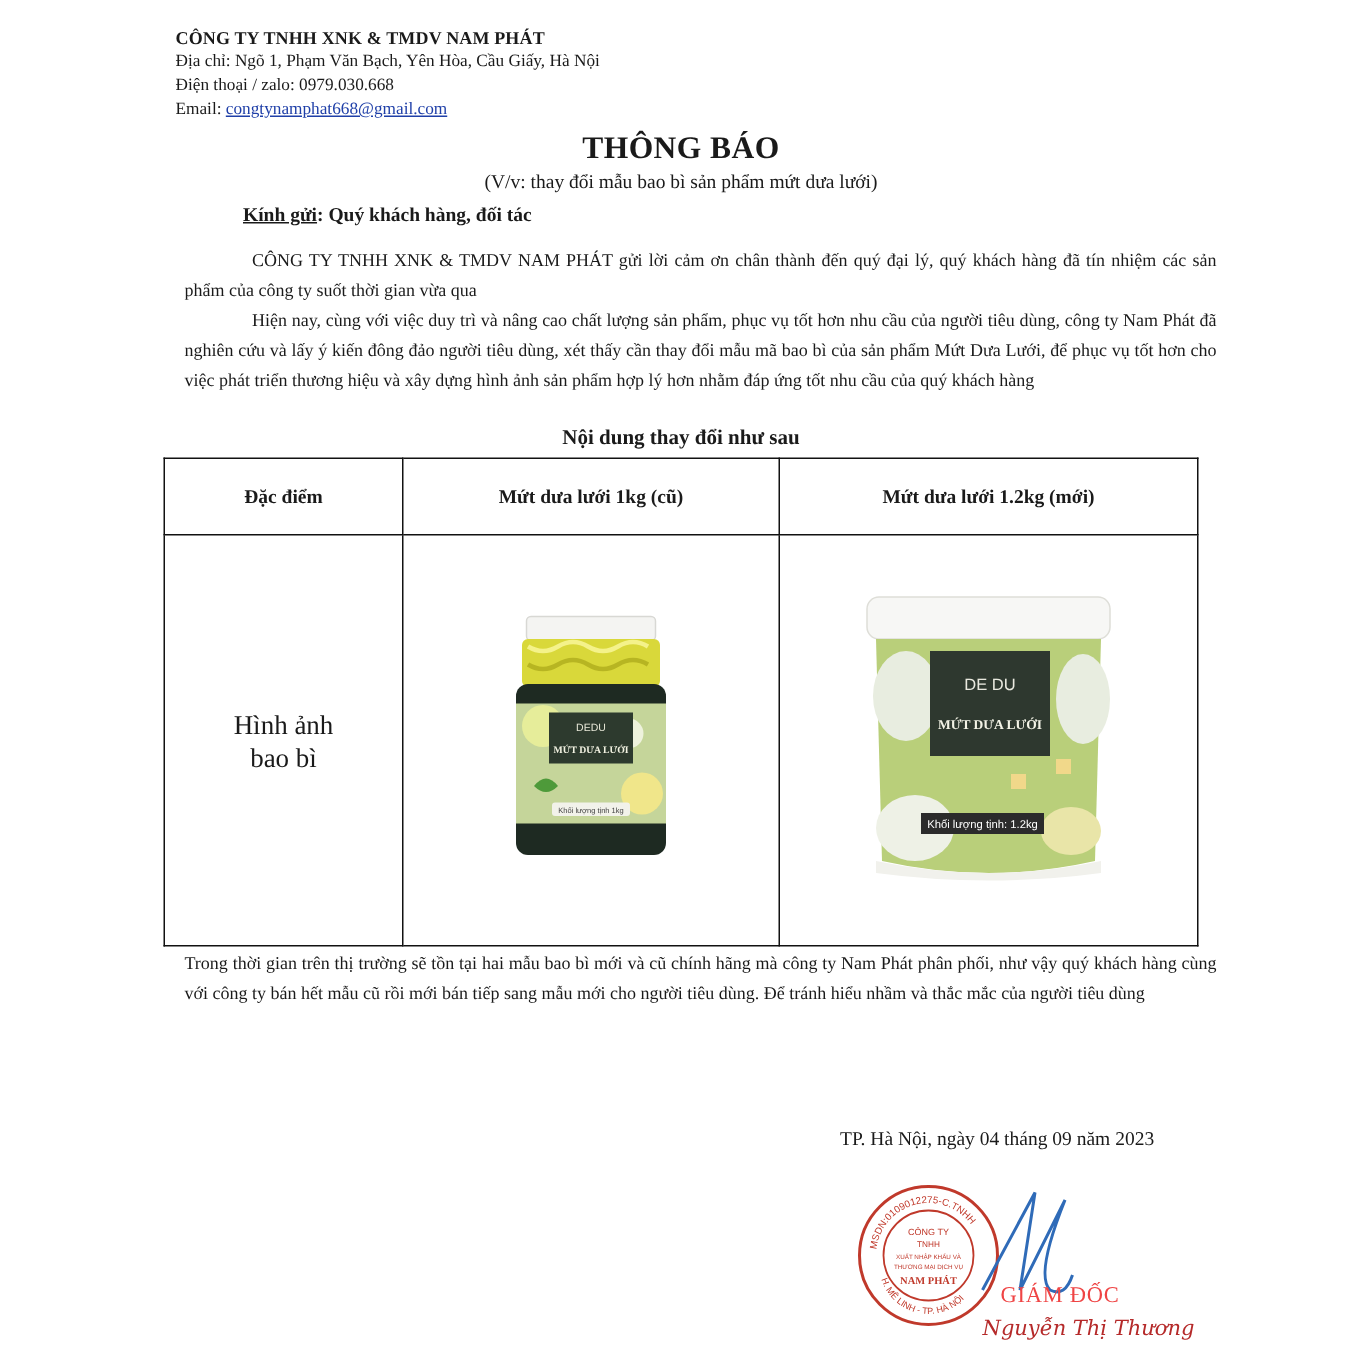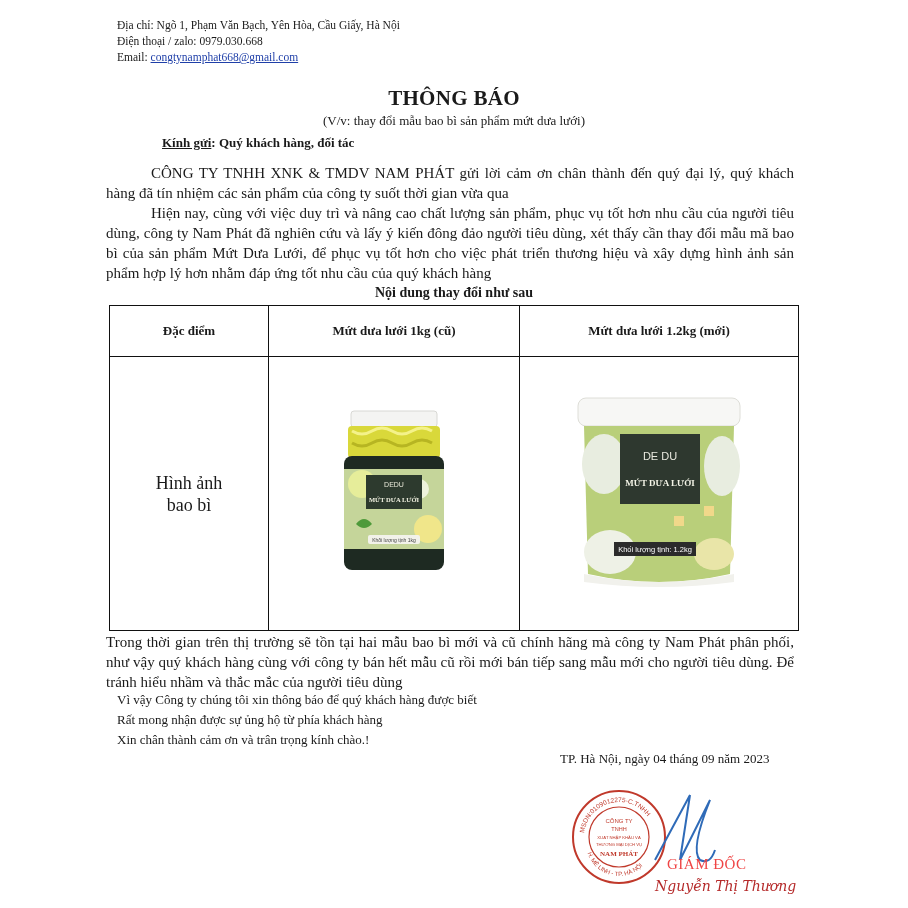--- a/index.html
+++ b/index.html
@@ -9,21 +9,21 @@
       color: #1a1a1a;
     }
     .page { position: absolute; left: 0; top: 0; width: 908px; height: 908px; }
     .header { position: absolute; left: 117px; top: 17px; font-size: 11.5px; line-height: 16px; }
     .header .company { font-weight: bold; font-size: 12px; letter-spacing: 0.1px; }
     .header a { color: #1f3fa8; text-decoration: underline; }
     .title { position: absolute; left: 0; width: 908px; top: 86px; text-align: center; font-size: 21px; font-weight: bold; letter-spacing: 0.3px; }
     .subtitle { position: absolute; left: 0; width: 908px; top: 113px; text-align: center; font-size: 13px; }
     .greeting { position: absolute; left: 162px; top: 135px; font-size: 13px; font-weight: bold; }
     .greeting .u { text-decoration: underline; }
-    .body-text { position: absolute; left: 106px; width: 688px; font-size: 15px; line-height: 20px; text-align: justify; }
+    .body-text { position: absolute; left: 123px; width: 688px; font-size: 12px; line-height: 20px; text-align: justify; }
     .p1 { top: 163px; }
     .indent { text-indent: 45px; }
     .section-head { position: absolute; left: 0; width: 908px; top: 285px; text-align: center; font-size: 14px; font-weight: bold; }
     table.cmp {
       position: absolute; left: 109px; top: 305px; width: 690px; border-collapse: collapse;
       font-size: 13px;
     }
     table.cmp td, table.cmp th { border: 1.5px solid #111; text-align: center; vertical-align: middle; padding: 0; }
     table.cmp th { height: 50px; font-weight: bold; }
     table.cmp td.img-cell { height: 273px; }
@@ -39,20 +39,21 @@
     .signer { position: absolute; left: 655px; top: 878px; font-size: 14px; color: #b52a2a; font-style: italic; font-weight: normal; font-family: "DejaVu Serif", serif; }
     .signature { position: absolute; left: 650px; top: 790px; width: 80px; height: 80px; }
     .product { display: inline-block; position: relative; }
   </style>
 </head>
 <body>
 
 <div class="page">
 
   <div class="header">
+    <div class="company">CÔNG TY TNHH XNK &amp; TMDV NAM PHÁT</div>
     <div>Địa chỉ: Ngõ 1, Phạm Văn Bạch,  Yên Hòa, Cầu Giấy,  Hà Nội</div>
     <div>Điện thoại / zalo:  0979.030.668</div>
     <div><span>Email:  </span><a>congtynamphat668@gmail.com</a></div>
   </div>
 
   <div class="title">THÔNG BÁO</div>
   <div class="subtitle">(V/v: thay đổi mẫu bao bì sản phẩm mứt dưa lưới)</div>
   <div class="greeting"><span class="u">Kính gửi</span><span>: Quý khách hàng, đối tác</span></div>
 
   <div class="body-text p1">
@@ -116,25 +117,20 @@
             <path d="M10 180 Q85 196 160 180 L160 188 Q85 198 10 188 Z" fill="#f1f1ec"></path>
           </svg>
         </div>
       </td>
     </tr>
   </tbody>
     </table>
 
   <div class="body-text p2">Trong thời gian trên thị trường sẽ tồn tại hai mẫu bao bì mới và cũ chính hãng mà công ty Nam Phát phân phối, như vậy quý khách hàng cùng với công ty bán hết mẫu cũ rồi mới bán tiếp sang mẫu mới cho người tiêu dùng. Để tránh hiểu nhầm và thắc mắc của người tiêu dùng</div>
 
-  <div class="closing">
-    <div>Vì vậy Công ty chúng tôi xin thông báo để quý khách hàng được biết</div>
-    <div>Rất mong nhận được sự ủng hộ từ phía khách hàng</div>
-    <div>Xin chân thành cảm ơn và trân trọng kính chào.!</div>
-  </div>
 
   <div class="date">TP. Hà Nội, ngày 04 tháng 09 năm 2023</div>
 
   <div class="stamp">
     <svg width="98" height="98" viewBox="0 0 98 98">
       <defs>
         <path id="ringTop" d="M14 49 A35 35 0 0 1 84 49"></path>
         <path id="ringBot" d="M16 55 A33 33 0 0 0 82 55"></path>
       </defs>
       <circle cx="49" cy="49" r="46" fill="none" stroke="#c0392b" stroke-width="2"></circle>

